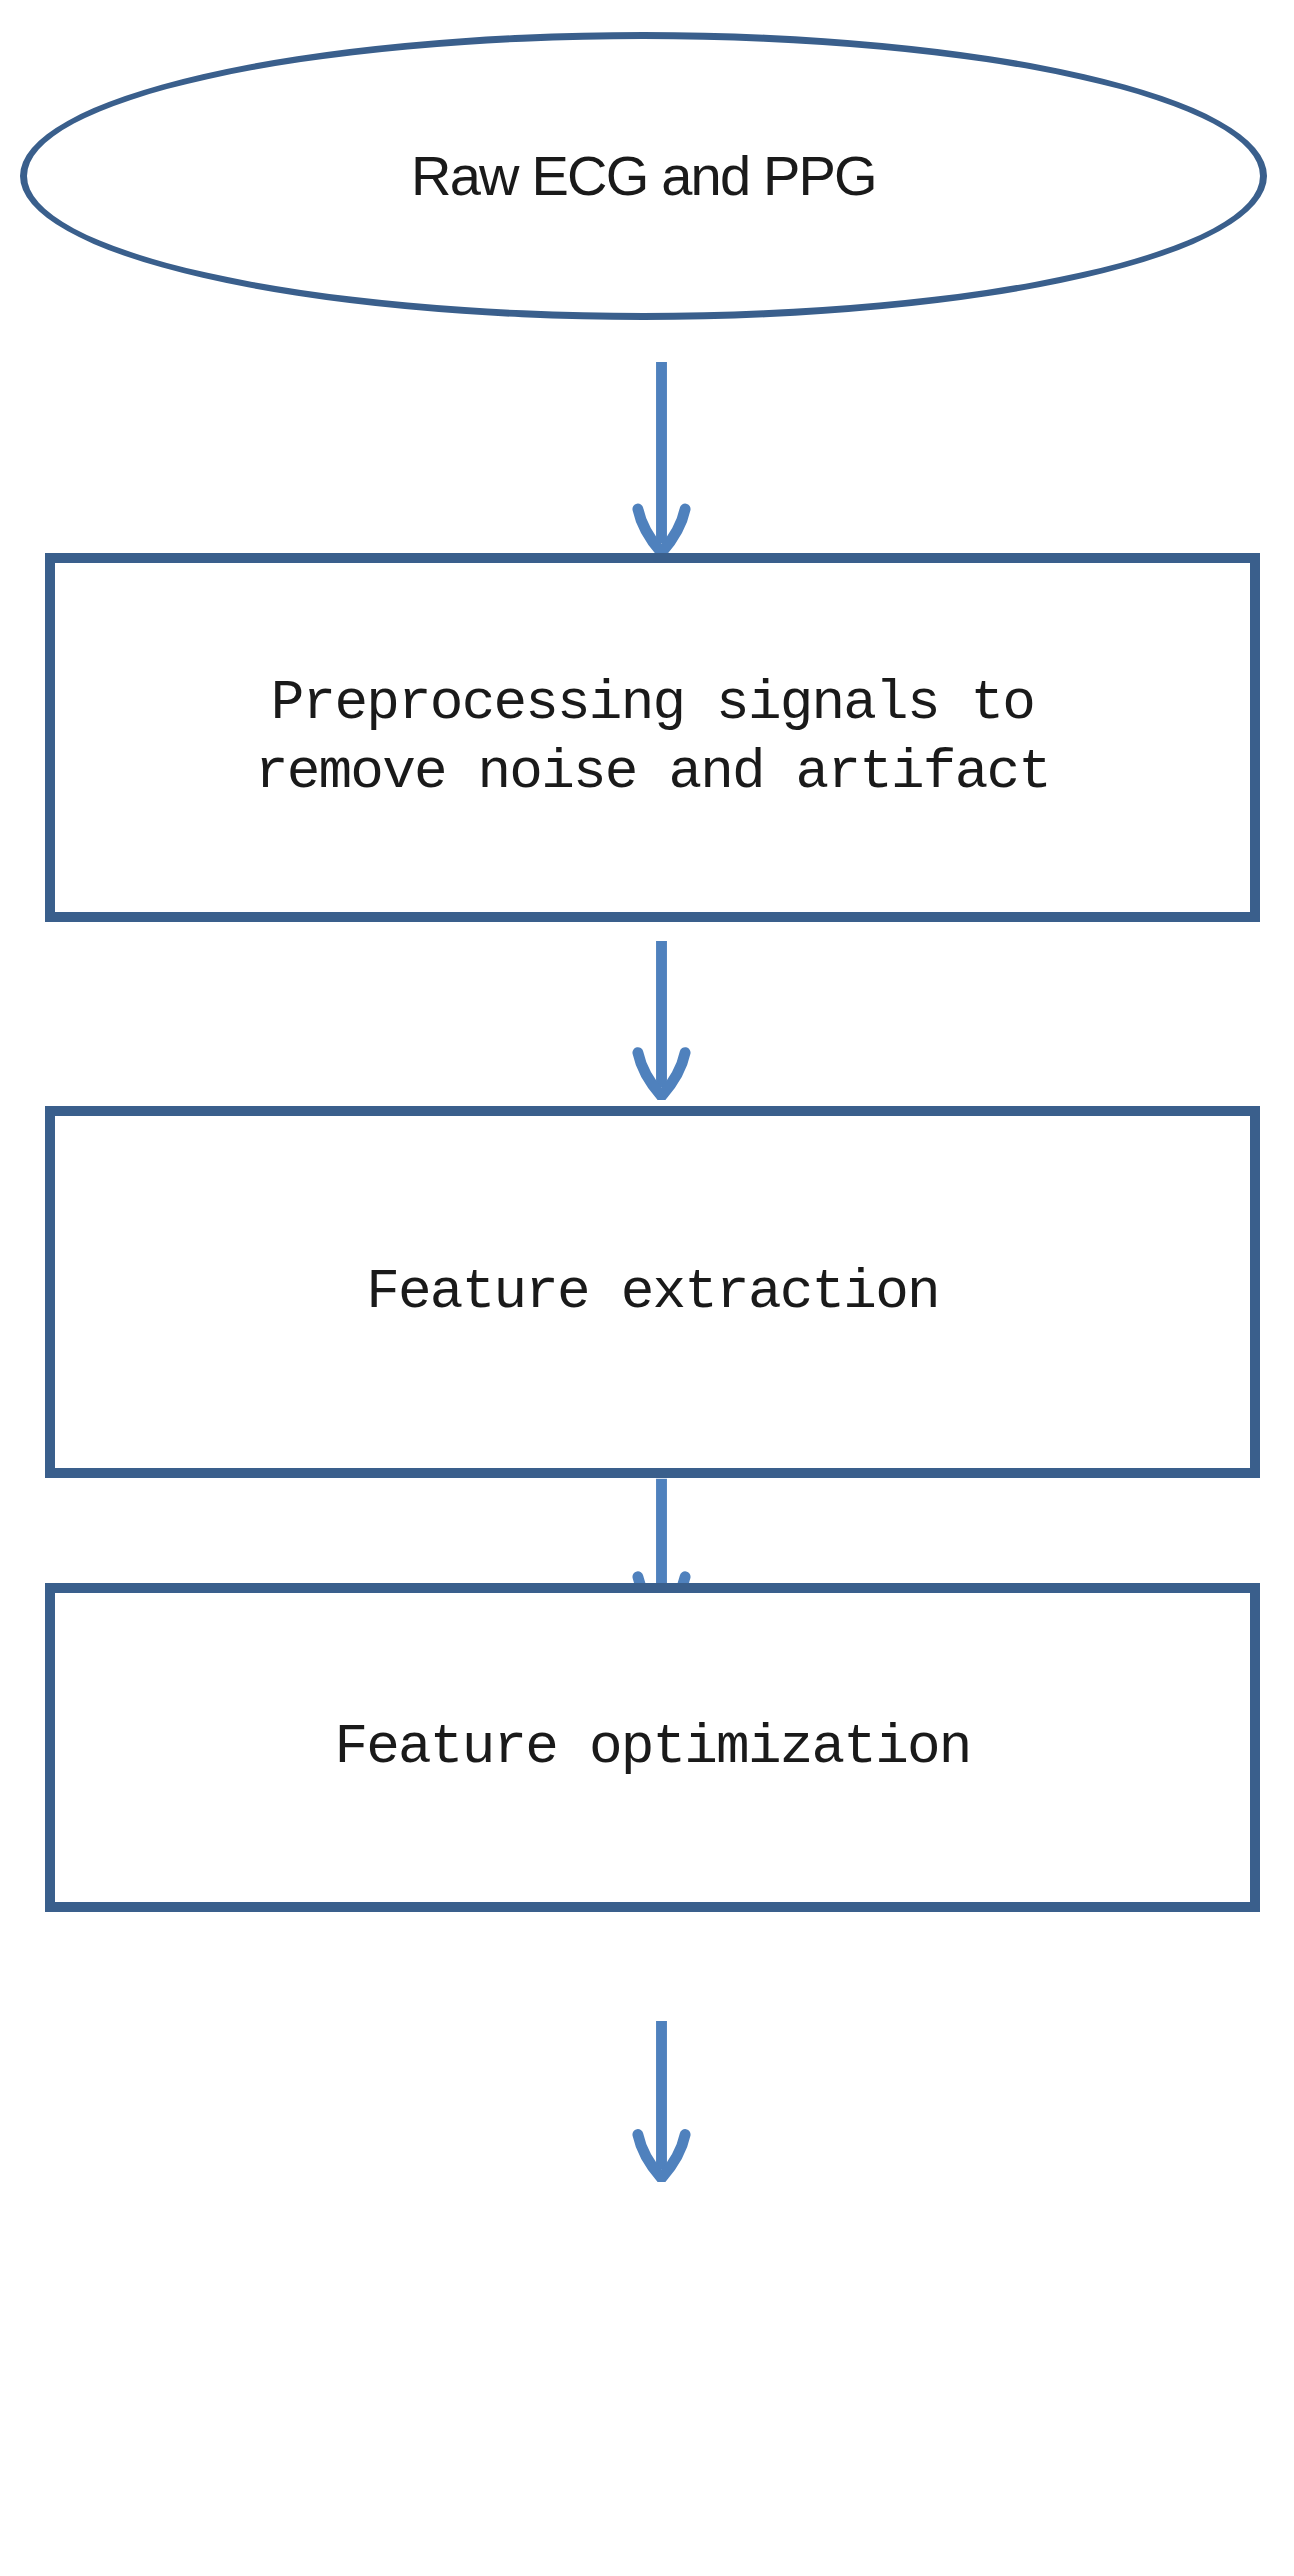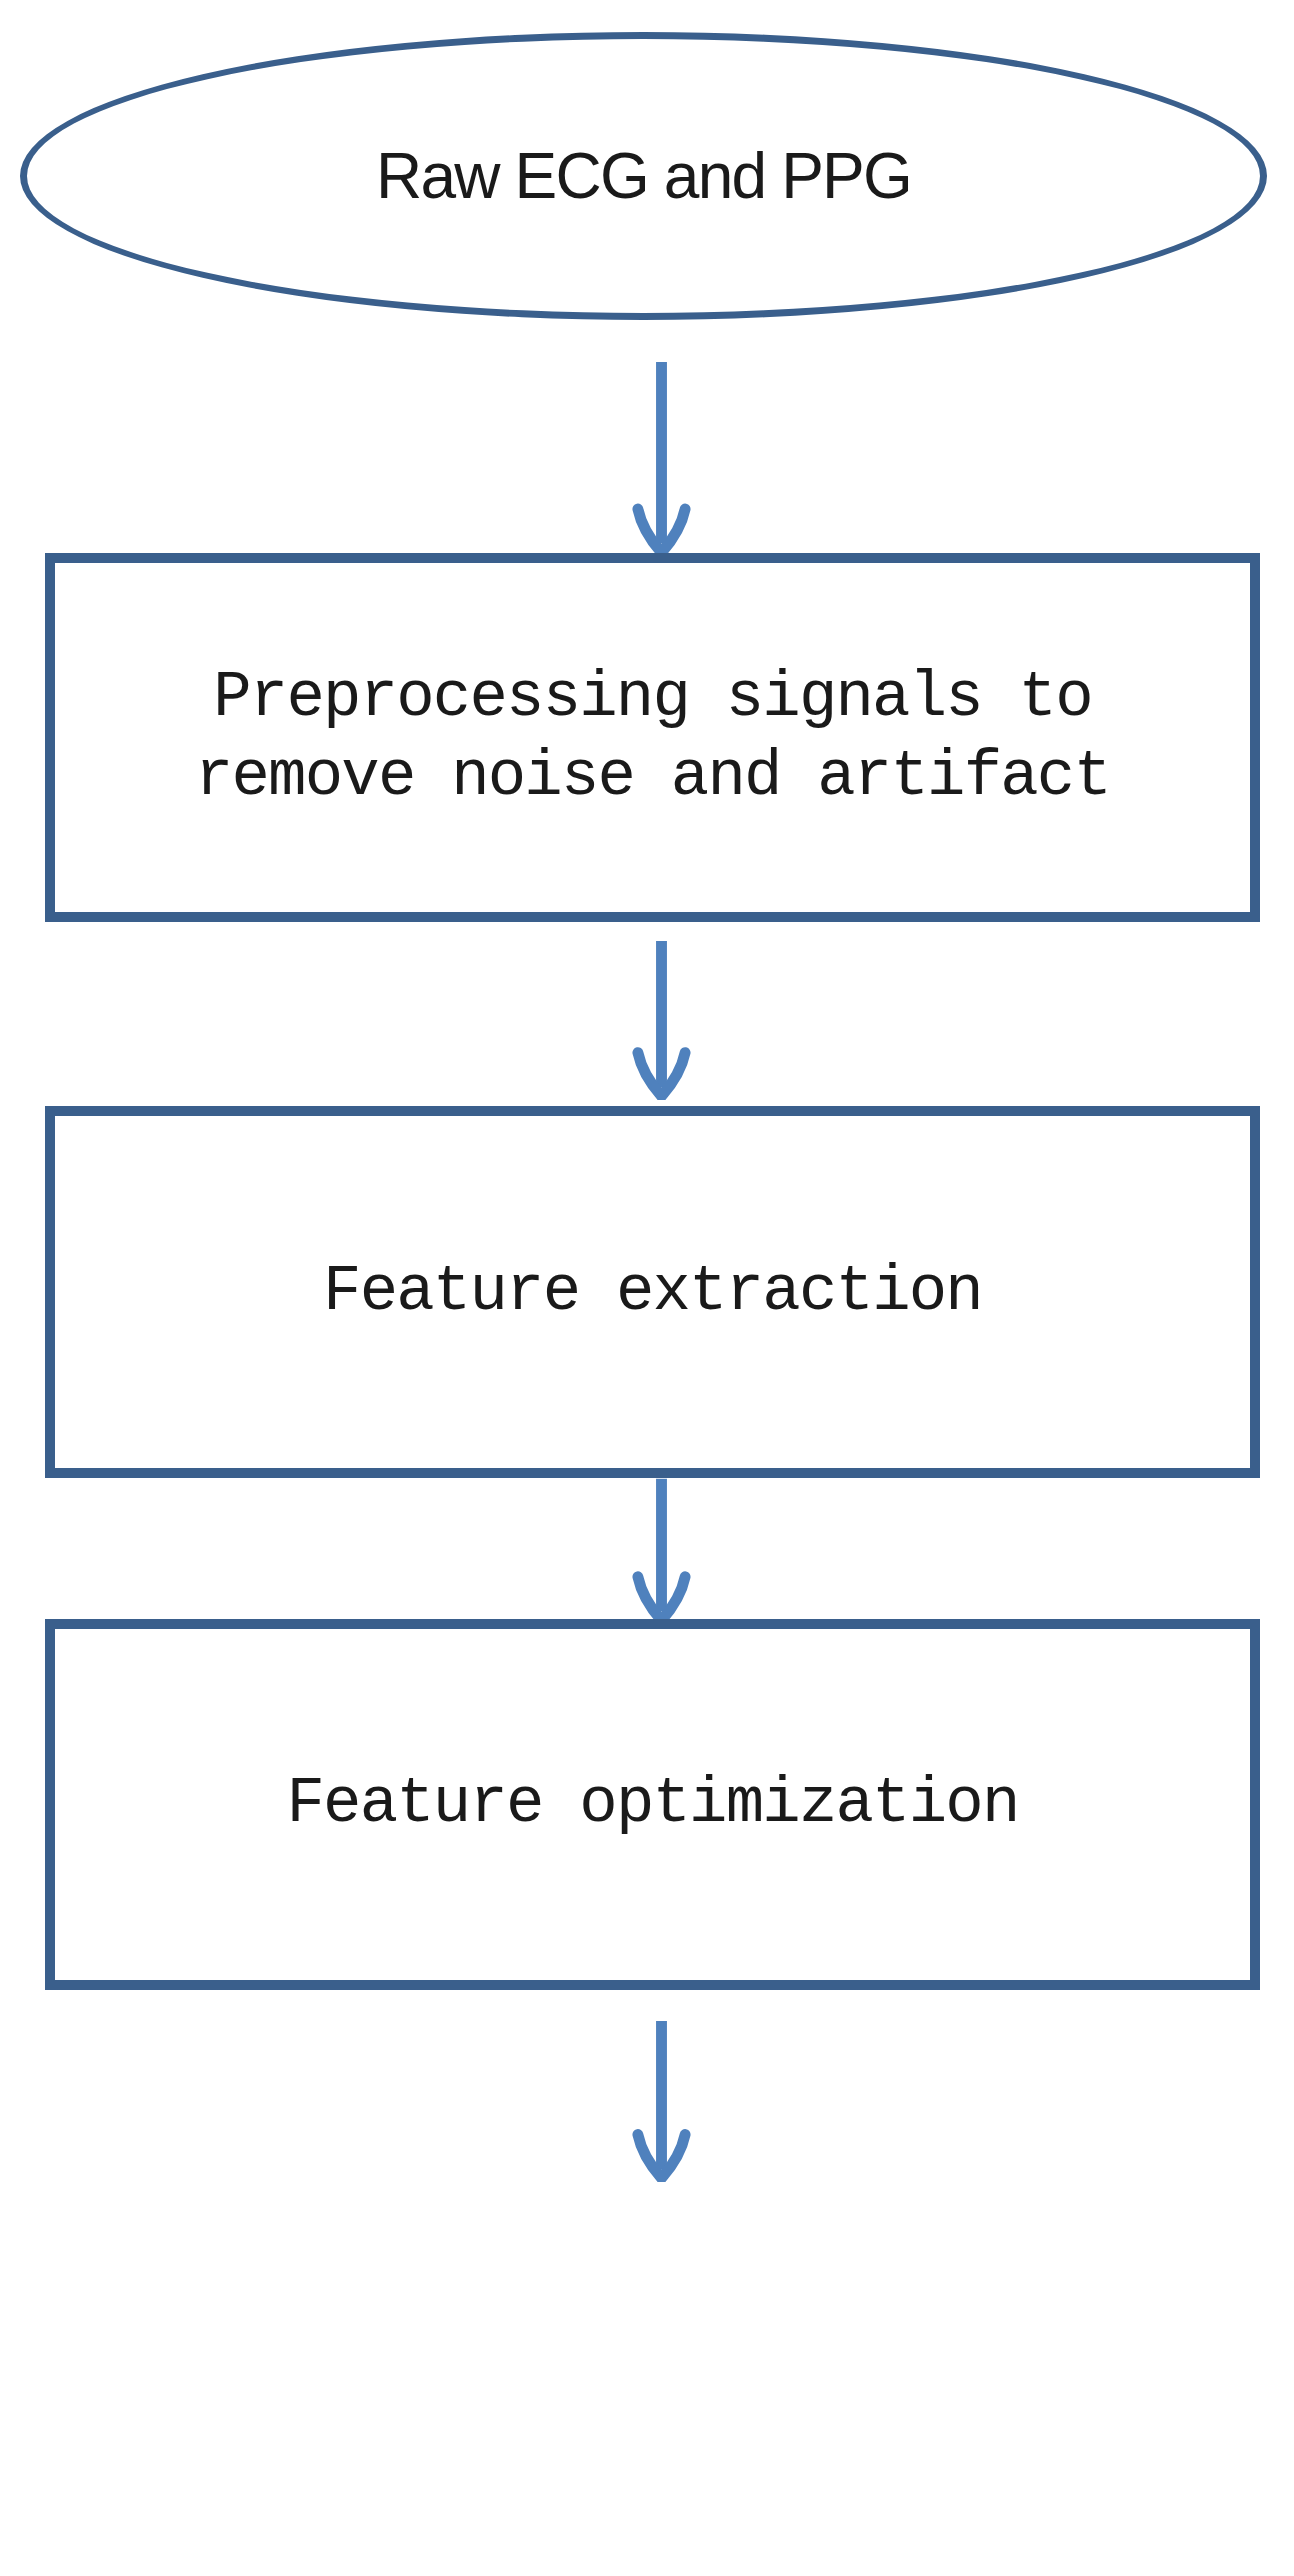--- a/index.html
+++ b/index.html
@@ -19,42 +19,42 @@
     position: absolute;
     box-sizing: border-box;
     display: flex;
     align-items: center;
     justify-content: center;
     text-align: center;
     background: var(--background, #ffffff);
   }
   .node .label {
     color: var(--text-color, #1a1a1a);
-    font-size: 64px;
+    font-size: 56px;
     line-height: 1.22;
     letter-spacing: -1.8px;
     white-space: pre-wrap;
   }
   .node.ellipse {
     left: 20px;
     top: 32px;
     width: 1247px;
     height: 288px;
     border: 7.3px solid var(--shape-border-color, #3A5F8C);
     border-radius: 50%;
   }
   .node.rect {
     left: 45px;
     width: 1215px;
     border: 10px solid var(--shape-border-color, #3A5F8C);
     font-family: Liberation Mono, monospace;
   }
   .node.rect.box-preprocessing      { top: 553px;  height: 369px; }
   .node.rect.box-feature-extraction { top: 1094px; height: 372px; margin-top: 12px; }
-  .node.rect.box-feature-optimization { top: 1619px; height: 371px; }
+  .node.rect.box-feature-optimization { top: 1583px; height: 329px; }
   .node.rect.box-regression         { top: 2177px; height: 373px; }
   svg.arrow {
     position: absolute;
     left: 627px;
     color: var(--arrow-color, #4F81BD);
     display: block;
   }
   svg.arrow .stroke {
     stroke: currentColor;
     stroke-width: 12;

